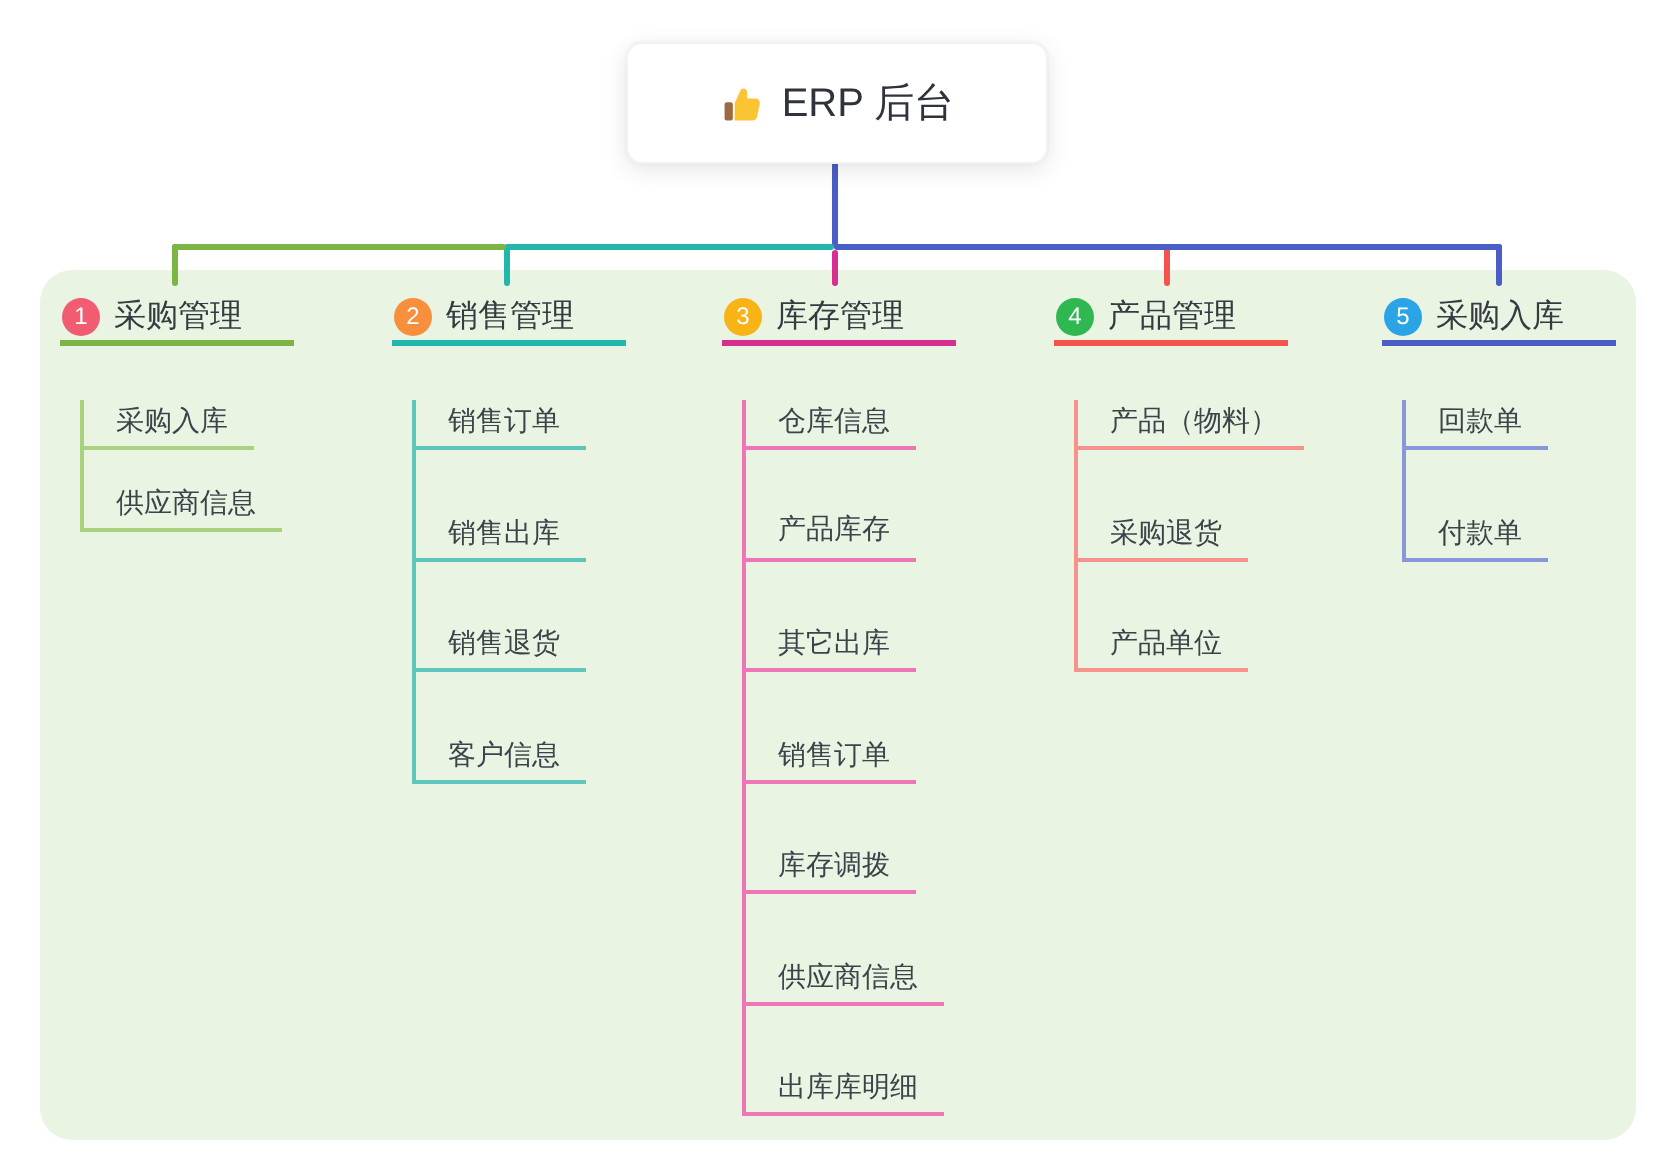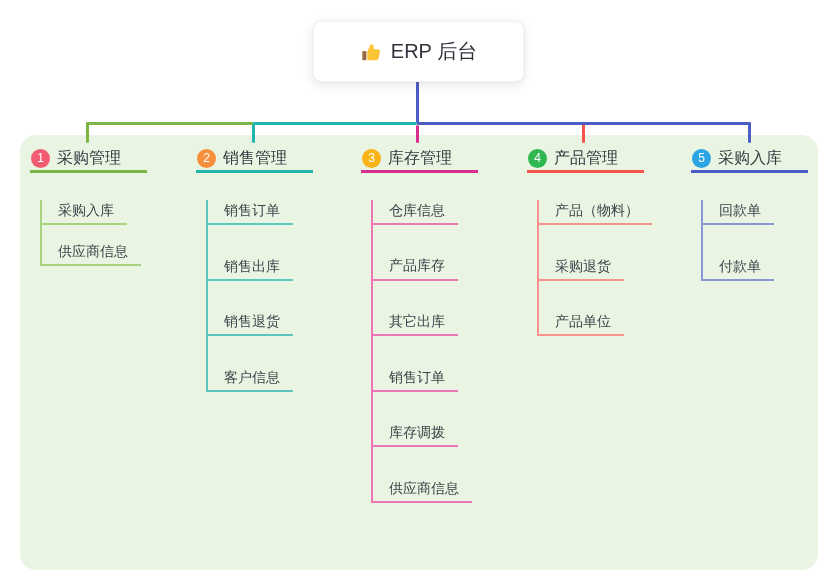--- a/index.html
+++ b/index.html
@@ -98,20 +98,21 @@
       <span>库存管理</span>
     </div>
     <div class="children">
       <div class="vline" style="background-color: rgb(236, 118, 182);"></div>
       <div class="child" style="border-bottom-color: rgb(236, 118, 182);">仓库信息</div>
       <div class="child" style="border-bottom-color: rgb(236, 118, 182); font-family: Liberation Serif, serif;">产品库存</div>
       <div class="child" style="border-bottom-color: rgb(236, 118, 182);">其它出库</div>
       <div class="child" style="border-bottom-color: rgb(236, 118, 182);">销售订单</div>
       <div class="child" style="border-bottom-color: rgb(236, 118, 182);">库存调拨</div>
       <div class="child" style="border-bottom-color: rgb(236, 118, 182);">供应商信息</div>
+      <div class="child" style="border-bottom-color: rgb(236, 118, 182);">出库库明细</div>
     </div>
   </div>
 
   <div class="branch b4">
     <div class="branch-title" style="border-bottom-color: rgb(244, 84, 75);">
       <span class="badge" style="background-color: rgb(47, 183, 81);">4</span>
       <span>产品管理</span>
     </div>
     <div class="children">
       <div class="vline" style="background-color: rgb(248, 146, 140);"></div>

